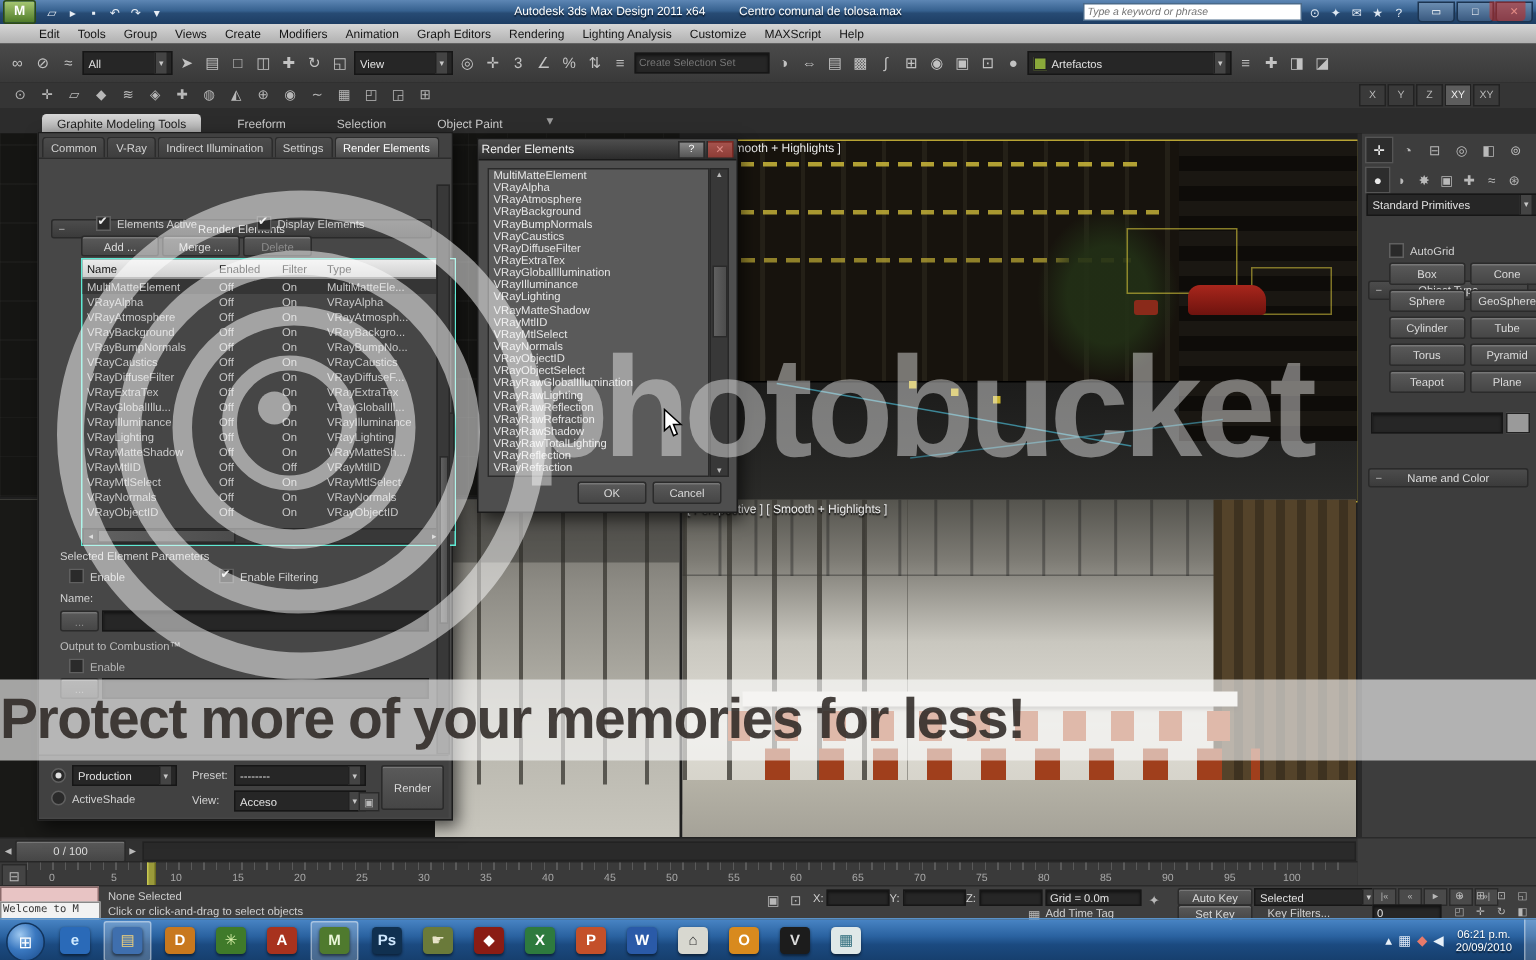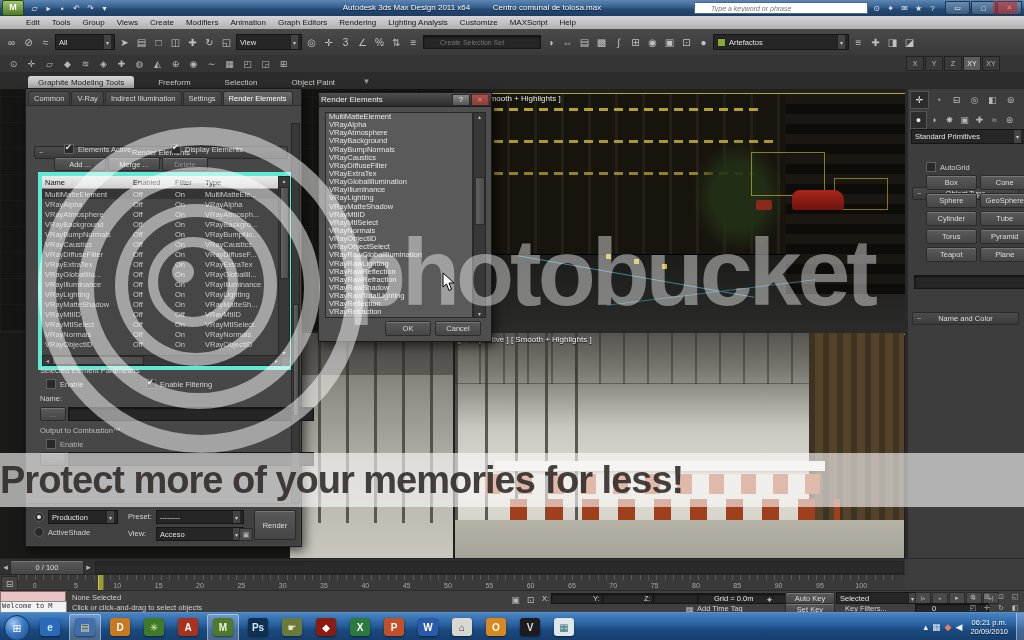--- a/index.html
+++ b/index.html
@@ -12,21 +12,21 @@
       color:#c2c2c2;font-size:10px;flex:0 0 auto}
   .ic2{display:inline-flex;align-items:center;justify-content:center;width:15px;height:14px;color:#b8b8b8;font-size:9px;flex:0 0 auto}
   
   .mitem{padding:0 6px;font-size:8px;color:#151515}
   
   .b3{background:linear-gradient(#5a5a5a,#464646);border:1px solid #2b2b2b;box-shadow:inset 0 1px 0 rgba(255,255,255,.18);
       color:#dcdcdc;font-size:7.5px;display:flex;align-items:center;justify-content:center;border-radius:2px}
   .b3.dis{color:#8d8d8d}
   
   .inp{background:#262626;border:1px solid #161616;box-shadow:inset 0 1px 2px rgba(0,0,0,.55);
-       color:#e4e4e4;font-size:7.5px;padding:0 16px;font-family:"Liberation Sans",sans-serif}
+       color:#e4e4e4;font-size:7.5px;padding:0 2px;font-family:"Liberation Sans",sans-serif}
   input.inp{outline:none}
   .dd{background:#262626;border:1px solid #161616;color:#e2e2e2;font-size:7.5px;display:flex;align-items:center;padding:0 3px}
   .dd::after{content:"▾";margin-left:auto;color:#c8c8c8;font-size:6px;background:#444;border-left:1px solid #222;
              padding:0 2px;align-self:stretch;display:flex;align-items:center}
   .chk{width:8px;height:8px;background:#2a2a2a;border:1px solid #606060;display:inline-block;position:relative;flex:0 0 auto}
   .chk.on::after{content:"✔";position:absolute;left:0;top:-2px;font-size:8px;color:#ececec}
   .radio{width:8px;height:8px;border-radius:50%;background:#2a2a2a;border:1px solid #606060;display:inline-block;position:relative;flex:0 0 auto}
   .radio.on::after{content:"";position:absolute;left:2px;top:2px;width:4px;height:4px;border-radius:50%;background:#e0e0e0}
   .lbl{font-size:7.5px;color:#d2d2d2;white-space:nowrap}
   .rollbar{background:linear-gradient(#4c4c4c,#3b3b3b);border:1px solid #2a2a2a;border-radius:2px;color:#dedede;
@@ -420,21 +420,21 @@
     </div>
     <div class="abs flex" style="left:145px;top:55px;gap:4px">
       <span class="chk on"></span>
       <span class="lbl">Display Elements</span>
     </div>
 
     <div class="b3 abs" style="left:28px;top:68px;width:50px;height:12px">Add ...</div>
     <div class="b3 abs" style="left:82px;top:68px;width:50px;height:12px">Merge ...</div>
     <div class="b3 dis abs" style="left:136px;top:68px;width:44px;height:12px">Delete</div>
 
-    <div class="abs" style="left:12px;top:83px;width:248px;height:190px;border:4px solid #5eead4;background:#464646">
+    <div class="abs" style="left:28px;top:83px;width:248px;height:190px;border:1px solid #5eead4;background:#464646">
       <div class="flex" style="height:12px;background:linear-gradient(#ececec,#cfcfcf);border-bottom:1px solid #888;font-size:7.5px;color:#111">
         <span class="tn">Name</span>
         <span class="te">Enabled</span>
         <span class="tf">Filter</span>
         <span class="tt">Type</span>
       </div>
       <div class="tbody">
 
           <div class="trow">
             <span class="tn">MultiMatteElement</span>

